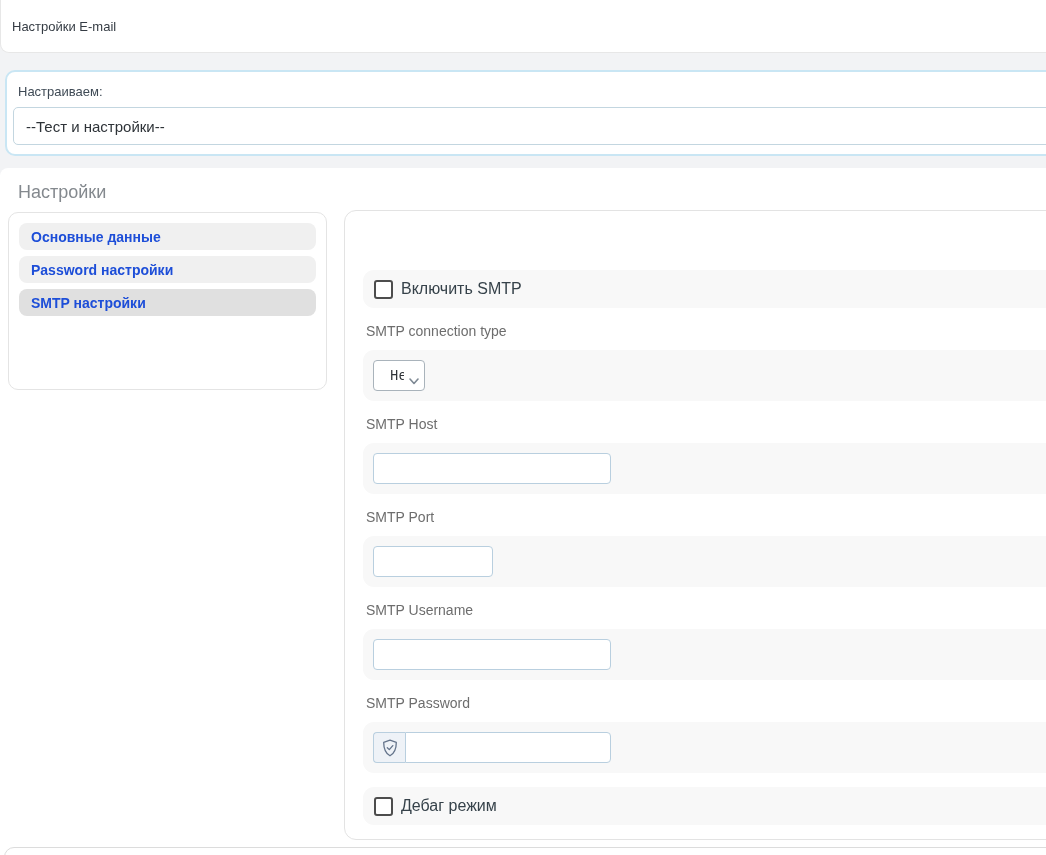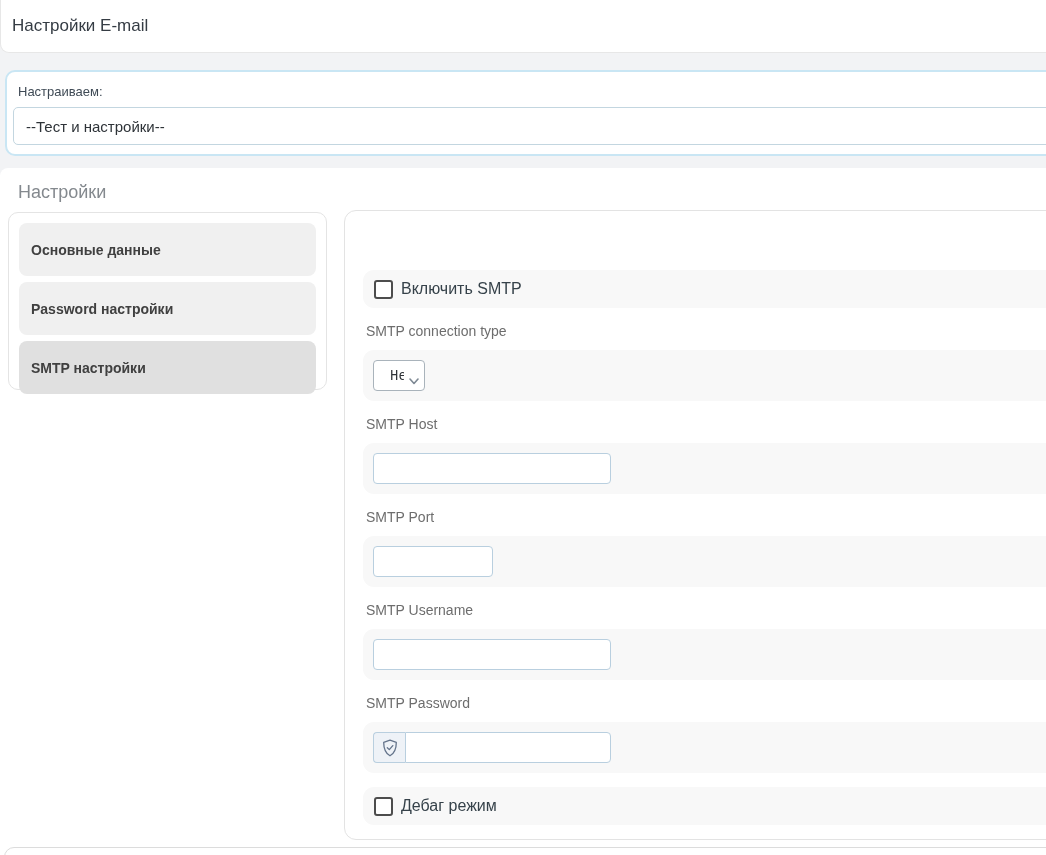--- a/index.html
+++ b/index.html
@@ -11,21 +11,21 @@
     color:#333;
   }
 
   
   .header-card {
     position:absolute; left:0; top:0; width:1070px; height:53px;
     background:#fff; border:1px solid #e7e7e7; border-top:none;
     border-radius:0 0 9px 9px;
     display:flex; align-items:center; padding-left:11px;
   }
-  .page-title { font-size:17px; color:#353c44; }
+  .page-title { font-size:13px; color:#353c44; }
 
   
   .configure-card {
     position:absolute; left:5px; top:70px; width:1070px; height:86px;
     background:#fff; border:2px solid #c9e6f4; border-radius:10px;
     padding:12px 6px 0 6px;
   }
   .configure-label { font-size:13px; color:#3f4a55; margin:0 0 8px 5px; }
   .configure-select {
     display:block; width:1045px; height:38px;
@@ -41,23 +41,23 @@
   }
   .section-title { font-size:18px; color:#84898e; margin:14px 0 0 18px; }
 
   
   .sidebar-card {
     position:absolute; left:8px; top:44px; width:319px; height:178px;
     background:#fff; border:1px solid #e4e4e4; border-radius:10px;
     padding:10px;
   }
   .menu-item {
-    height:53px; border-radius:8px; background:#f0f0f0;
+    height:27px; border-radius:8px; background:#f0f0f0;
     display:flex; align-items:center; padding-left:12px;
-    font-size:14px; font-weight:bold; color:#404040;
+    font-size:14px; font-weight:bold; color:#1d4ed8;
     margin-bottom:6px; cursor:pointer;
   }
   .menu-item:last-child { margin-bottom:0; }
   .menu-item.active { background:#e0e0e0; }
 
   
   .form-panel {
     position:absolute; left:344px; top:42px; width:740px; height:630px;
     background:#fff; border:1px solid #e3e3e3; border-radius:12px;
     padding:59px 0 0 18px;

